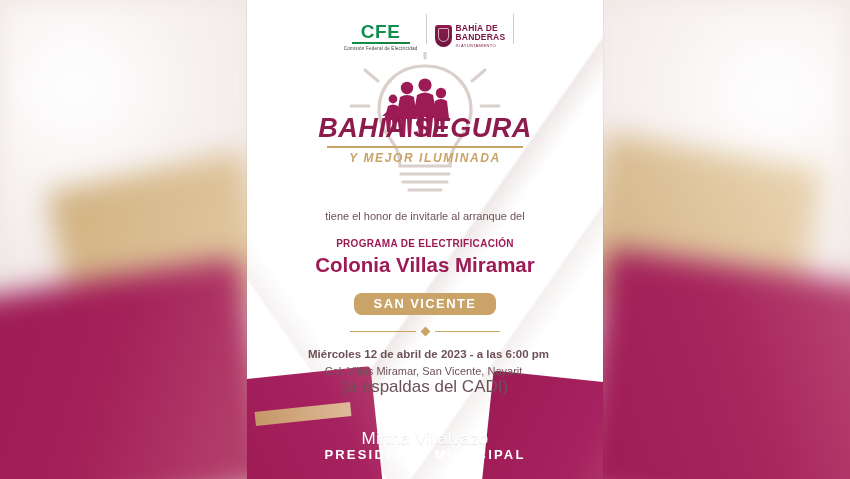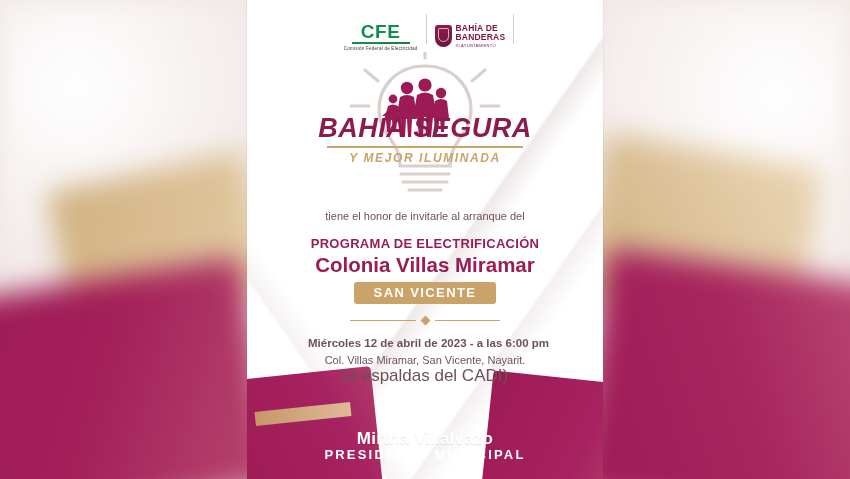--- a/index.html
+++ b/index.html
@@ -314,43 +314,43 @@
     color: #6d5158;
     line-height: 17px;
   }
   .line-2 {
     font-size: 11px;
     color: #6d5158;
     line-height: 16px;
   }
   .prog-title {
     margin-top: 11px;
-    font-size: 13px;
+    font-size: 10px;
     font-weight: 700;
     letter-spacing: .3px;
     color: #9d1b55;
     line-height: 17px;
   }
   .colonia {
     font-size: 20.5px;
     font-weight: 700;
     color: #9d1b55;
     line-height: 24px;
     margin-top: 1px;
   }
   .sanvicente-pill {
     display: inline-block;
-    margin-top: 5px;
+    margin-top: 16px;
     padding: 3px 20px 4px;
     background: #c9a367;
     color: #ffffff;
     font-size: 13px;
     font-weight: 700;
     letter-spacing: 1.4px;
-    border-radius: 3px;
+    border-radius: 8px;
   }
   .sep {
     display: flex;
     align-items: center;
     justify-content: center;
     gap: 6px;
     margin: 13px auto 11px;
     width: 150px;
   }
   .sep .bar {
@@ -386,21 +386,21 @@
   .sign-wrap {
     position: absolute;
     left: 0;
     right: 0;
     bottom: 18px;
     text-align: center;
     z-index: 6;
   }
   .sign-name {
     font-size: 17px;
-    font-weight: 700;
+    font-weight: 400;
     color: #ffffff;
     letter-spacing: .2px;
     line-height: 20px;
     text-shadow: 0 1px 1px rgba(0,0,0,.12);
   }
   .sign-role {
     font-size: 13px;
     font-weight: 700;
     letter-spacing: 2.2px;
     color: #ffffff;

